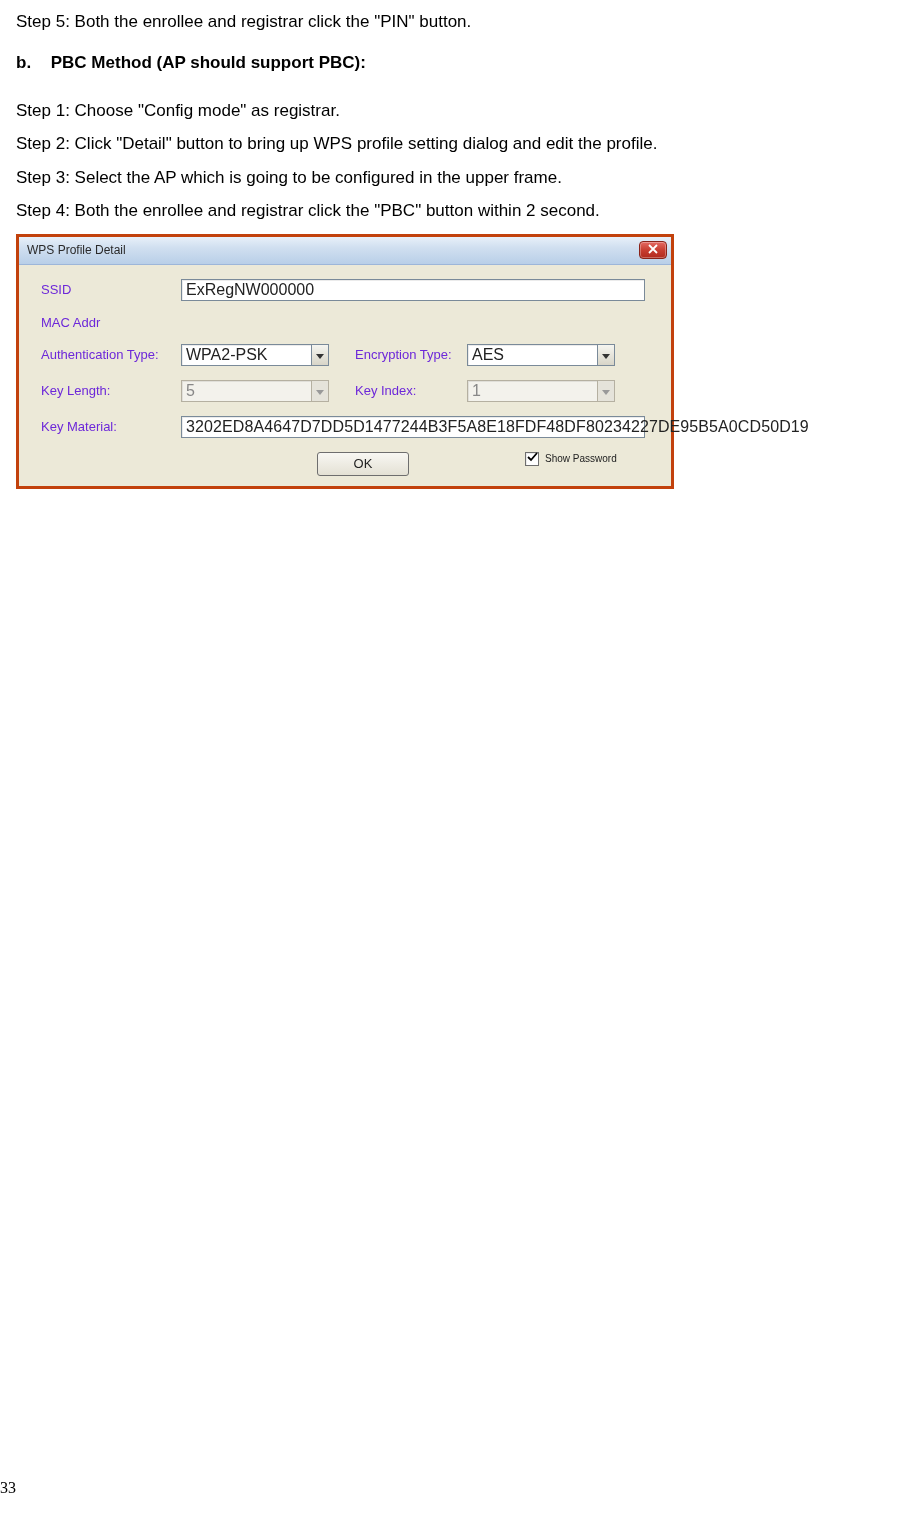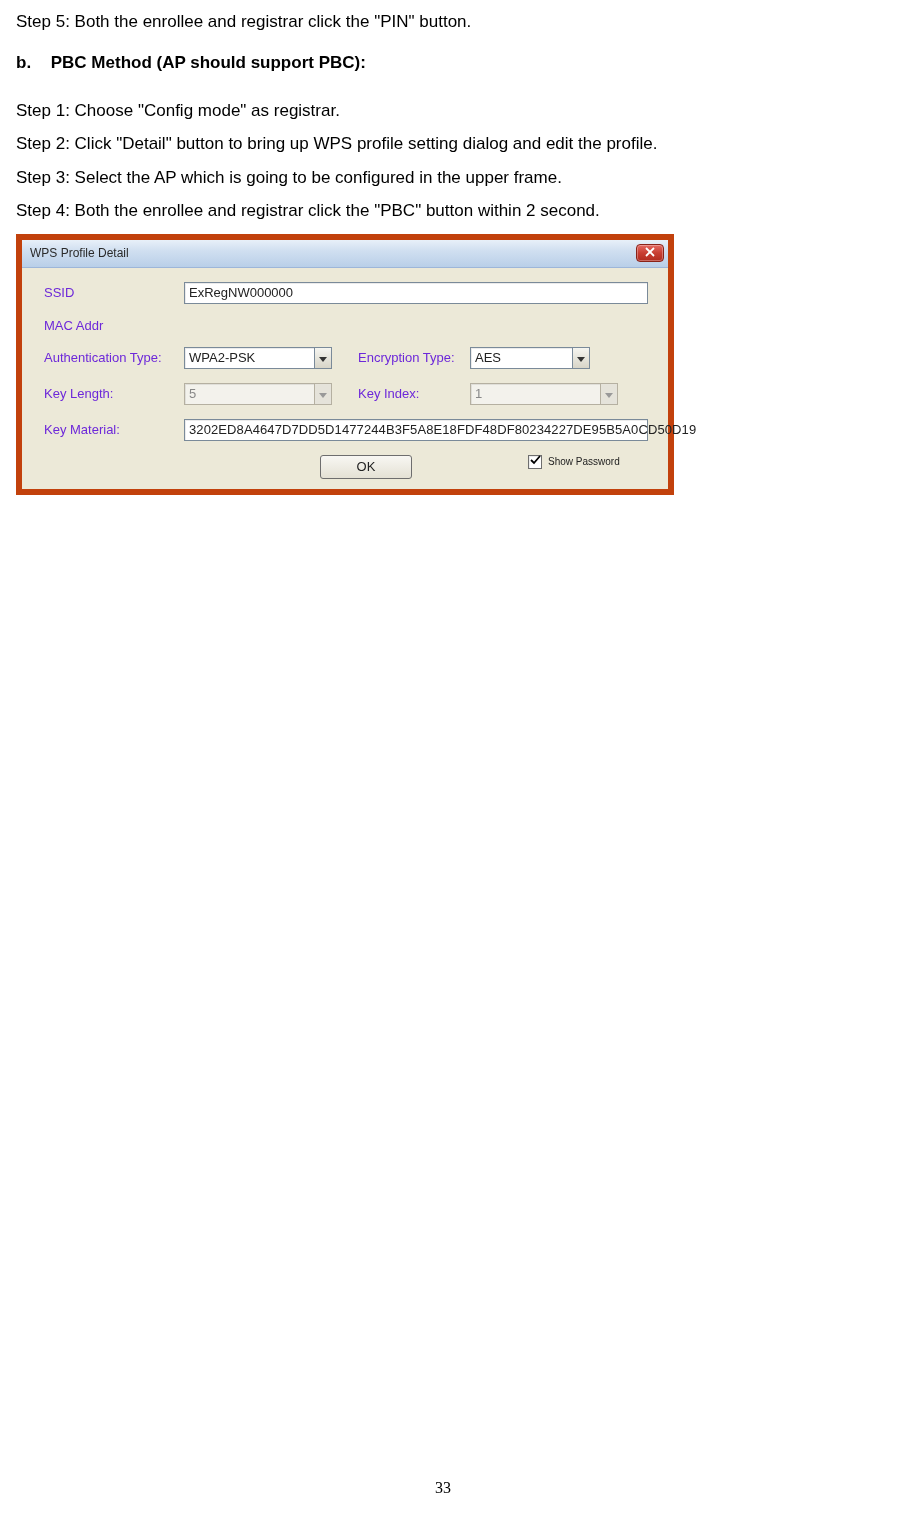--- a/index.html
+++ b/index.html
@@ -23,21 +23,21 @@
     .section-heading {
       font-weight: bold;
       margin: 18px 0 24px 0;
     }
     .section-letter { display:inline-block; width:30px; }
     .steps-block .step-line { margin-bottom: 6px; }
 
     
     .dialog {
       width: 658px;
-      border: 6px solid #c2410c;
+      border: 3px solid #c2410c;
       margin-top: 10px;
       font-family: Tahoma, Arial, sans-serif;
       font-size: 12px;
       color: #222;
       background: #ece9d8;
       position: relative;
     }
     .titlebar {
       height: 28px;
       background: linear-gradient(to bottom, #e8f0f9 0%, #d0dff0 40%, #b9cfe8 100%);
@@ -65,42 +65,42 @@
       display:flex; align-items:center; margin-bottom: 14px;
     }
     .lbl { width: 140px; font-size: 13px; color:#6d28d9; }
     .lbl2 { width: 112px; font-size:13px; color:#6d28d9; margin-left: 26px; }
     .field {
       height: 22px;
       border: 1px solid #7a8a99;
       background: #fff;
       padding: 0 4px;
       font-family: Tahoma, Arial, sans-serif;
-      font-size: 13px;
+      font-size: 16px;
       color: #222;
       display:flex; align-items:center;
       box-shadow: inset 1px 1px 0 rgba(0,0,0,0.08);
     }
     .field-ssid { width: 464px; }
     .field-mac  { width: 464px; }
     .combo {
       display:flex; align-items:center;
     }
     .combo .field { border-right:none; }
     .combo-btn {
       width: 18px; height: 22px;
       border: 1px solid #7a8a99;
       background: linear-gradient(to bottom,#f5f5f0,#d8d5c8);
       display:flex; align-items:center; justify-content:center;
     }
     .combo-btn.disabled { background:#e5e3da; border-color:#b5b0a1; }
     .combo-btn svg { width:8px; height:5px; }
     .field.disabled { background:#f3f2ec; color:#888; border-color:#b5b0a1; }
     .combo-auth .field { width: 130px; }
-    .combo-enc .field { width: 102px; }
+    .combo-enc .field { width: 130px; }
     .combo-keylen .field { width: 130px; }
     .combo-keyidx .field { width: 130px; }
     .field-key { width: 464px; letter-spacing: 0.1px; }
     .button-row {
       display:flex; align-items:flex-start; margin-top: 6px;
       padding-left: 276px;
     }
     .ok-btn {
       width: 92px; height: 24px;
       border: 1px solid #6e6e6e;
@@ -116,21 +116,21 @@
       font-size:10px;
     }
     .chk {
       width:14px; height:14px; border:1px solid #6e6e6e; background:#fff;
       display:flex; align-items:center; justify-content:center;
       box-shadow: inset 1px 1px 0 rgba(0,0,0,0.08);
     }
     .chk svg { width:11px; height:11px; }
     .page-number {
       position:absolute; bottom: 34px; left:0; right:16px;
-      text-align:center; font-family: 'Times New Roman', serif; font-size:16px;
+      font-family: 'Times New Roman', serif; font-size:16px;
     }
   </style>
 </head>
 <body>
 
 <div class="content">
   <div class="step-line">Step 5: Both the enrollee and registrar click the "PIN" button.</div>
 
   <div class="section-heading">
     <span class="section-letter">b.</span>

